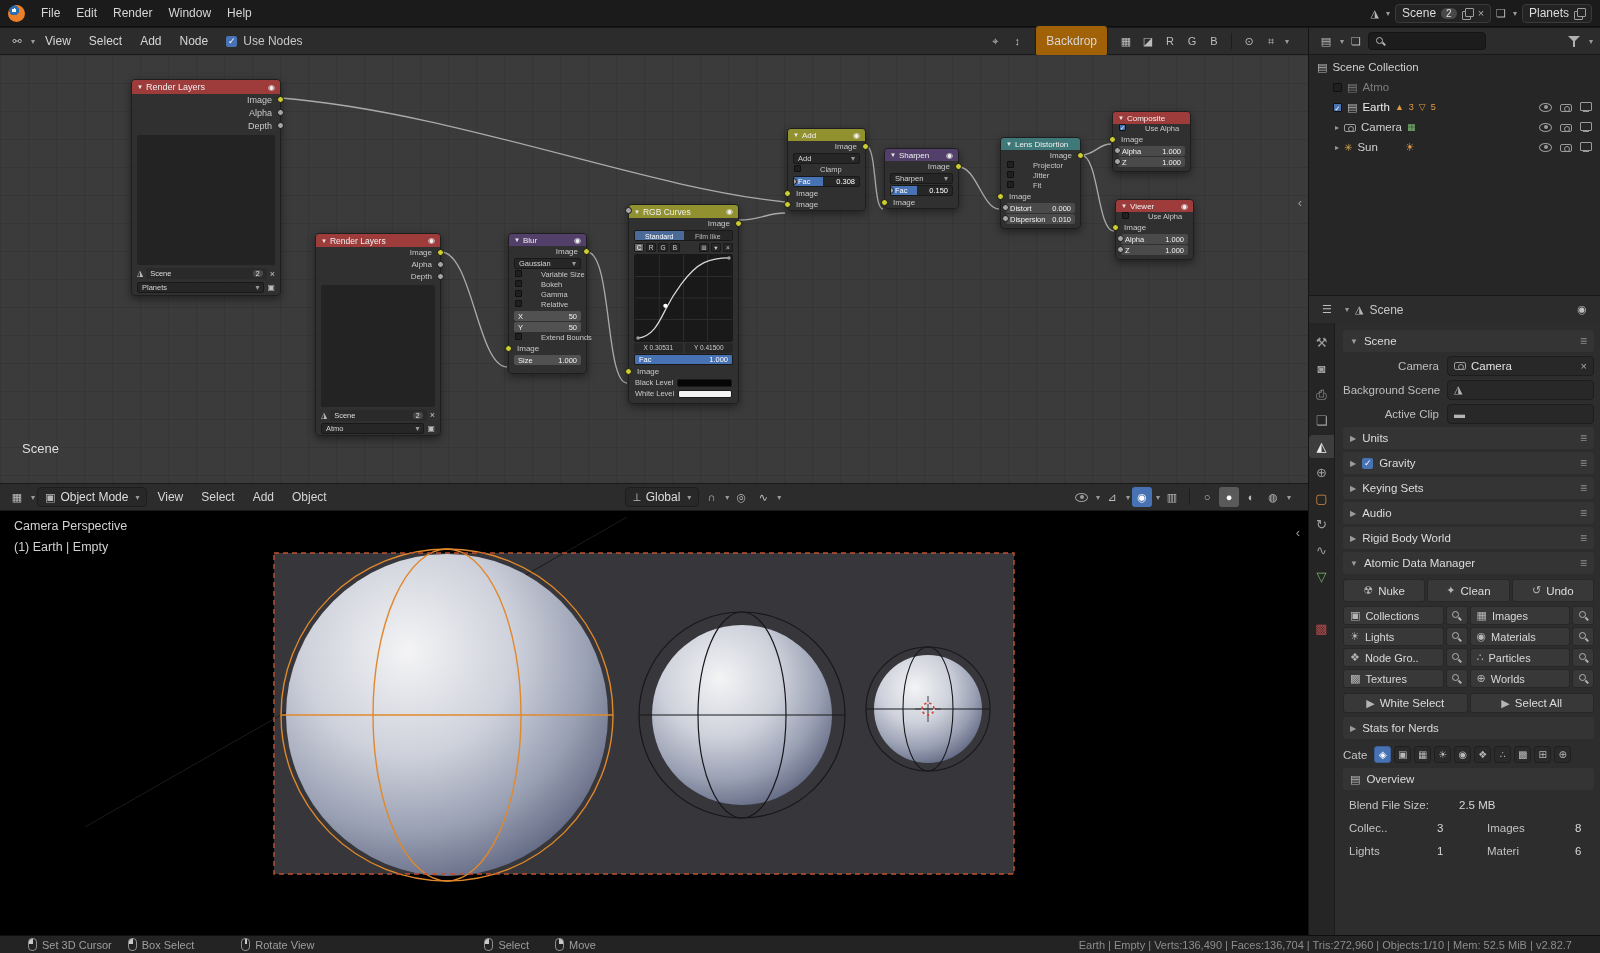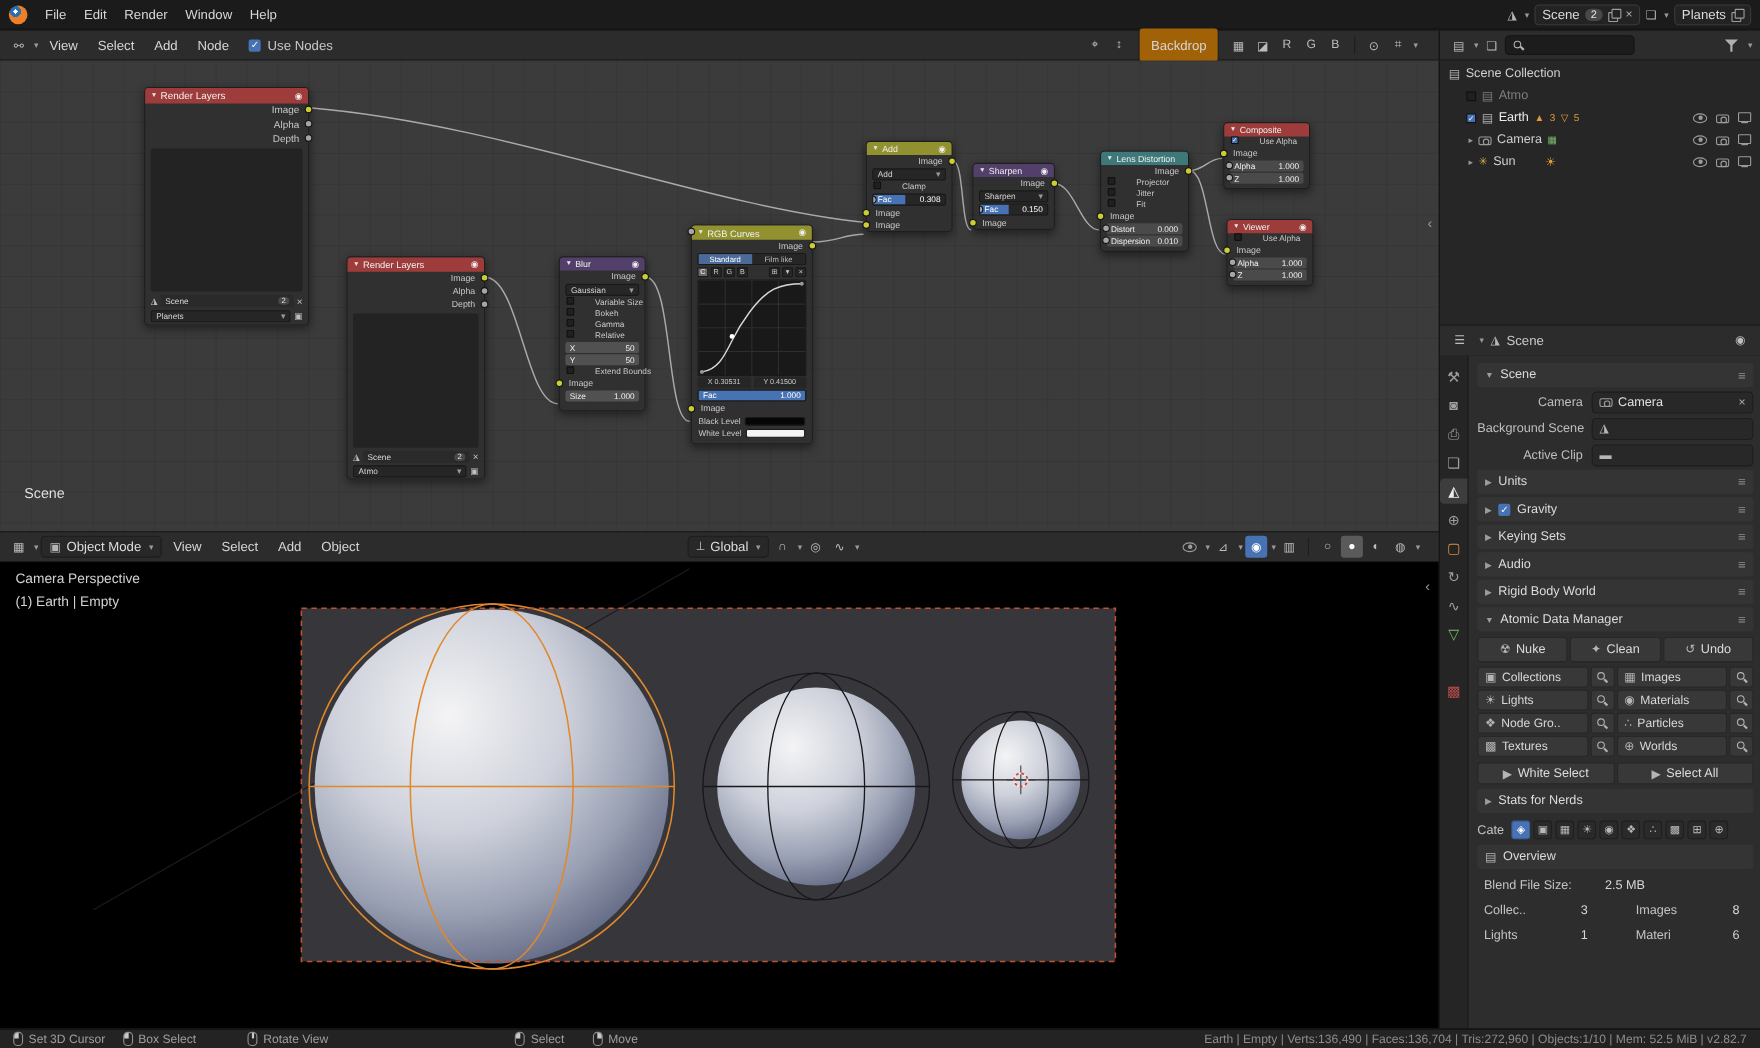--- a/index.html
+++ b/index.html
@@ -103,21 +103,21 @@
 .btn3 .b{flex:1;display:flex;align-items:center;justify-content:center;gap:5px;background:#383838;border:1px solid #272727;border-radius:3px;height:23px;color:#dcdcdc}
 .cgrid{display:grid;grid-template-columns:1fr 22px 1fr 22px;gap:2px;margin:3px 0}
 .cbn{display:flex;align-items:center;gap:5px;background:#383838;border:1px solid #272727;border-radius:3px;height:19px;padding:0 6px;font-size:11px;color:#d8d8d8;white-space:nowrap;overflow:hidden}
 .sqb{display:flex;align-items:center;justify-content:center;background:#383838;border:1px solid #272727;border-radius:3px;height:19px}
 .cate{display:flex;align-items:center;gap:3px;margin:7px 0 5px}
 .cic{width:17px;height:17px;display:flex;align-items:center;justify-content:center;background:#2a2a2a;border:1px solid #1f1f1f;border-radius:3px;font-size:10px;color:#b9b9b9;flex:none}
 .cic.blue{background:#4772b3;border-color:#3a5f98;color:#fff}
 .strow{display:flex;align-items:center;height:23px;color:#c3c3c3;padding-left:6px}
 .stl{width:88px;flex:none}.stv{width:50px;flex:none;color:#d6d6d6}
 
-.status{position:absolute;left:0;top:935px;width:1600px;height:18px;background:#232323;border-top:1px solid #0e0e0e;display:flex;align-items:center;padding:0 12px;font-size:11px;color:#9e9e9e}
+.status{position:absolute;left:0;top:935px;width:1600px;height:18px;background:#232323;border-top:1px solid #0e0e0e;display:flex;align-items:center;padding:0 28px;font-size:11px;color:#9e9e9e}
 .sitem{display:flex;align-items:center;gap:5px;white-space:nowrap}
 .sinfo{margin-left:auto;color:#8d8d8d;white-space:nowrap}
 
 .mag{position:relative;width:11px;height:11px;display:inline-block;flex:none}
 .mag::before{content:"";position:absolute;left:1px;top:1px;width:5px;height:5px;border:1.5px solid #b2b2b2;border-radius:50%}
 .mag::after{content:"";position:absolute;left:7px;top:7.5px;width:4px;height:1.5px;background:#b2b2b2;transform:rotate(45deg)}
 .i-eye{position:relative;width:13px;height:9px;display:inline-block;flex:none}
 .i-eye::before{content:"";position:absolute;inset:0;border:1px solid #9b9b9b;border-radius:50%}
 .i-eye::after{content:"";position:absolute;left:4.5px;top:2.5px;width:4px;height:4px;background:#9b9b9b;border-radius:50%}
 .i-cam{position:relative;width:12px;height:9px;display:inline-block;flex:none}

